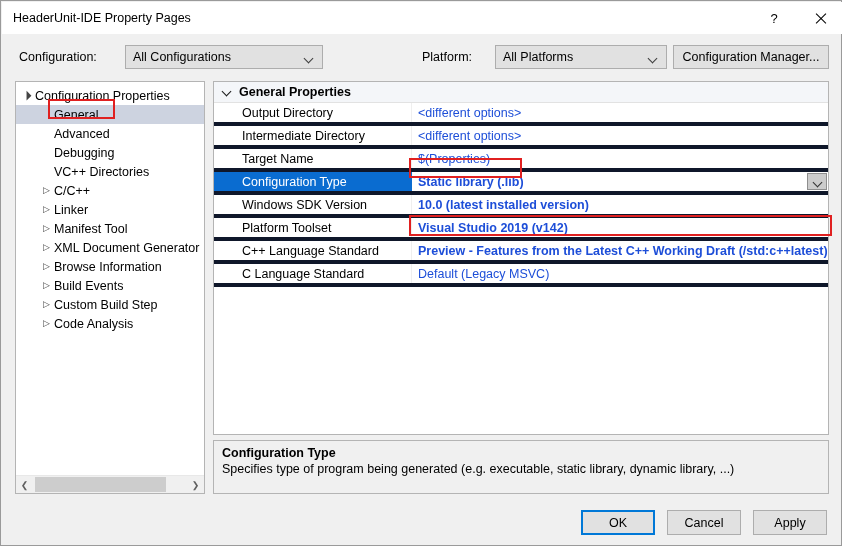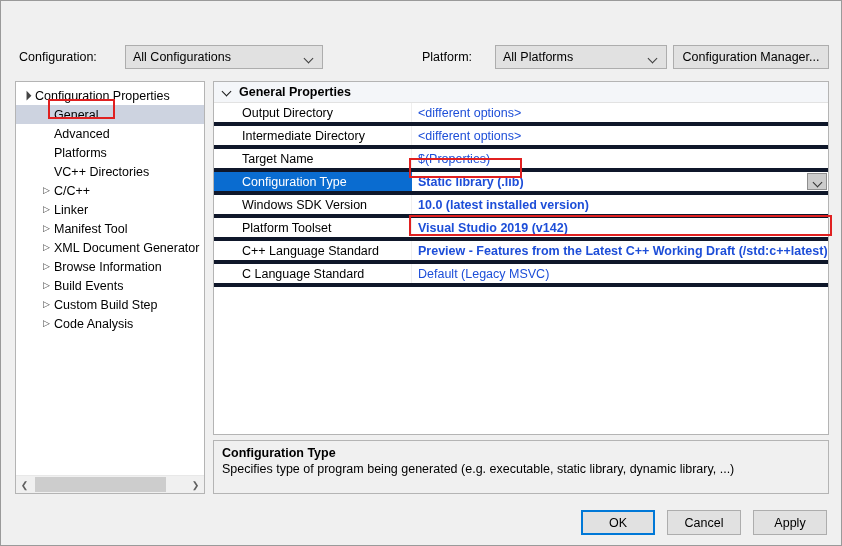--- a/index.html
+++ b/index.html
@@ -344,20 +344,27 @@
   }
   .anno-general      { left: 47px;  top: 98px;  width: 67px;  height: 20px; }
   .anno-configtype   { left: 408px; top: 157px; width: 113px; height: 20px; }
   .anno-langstd      { left: 408px; top: 214px; width: 423px; height: 21px; }
 </style>
 </head>
 <body>
 
 <div class="dialog">
 
+  <div class="titlebar">
+    <div class="title-text">HeaderUnit-IDE Property Pages</div>
+    <button class="title-btn help">?</button>
+    <button class="title-btn close">
+      <span class="glyph-x"></span>
+    </button>
+  </div>
 
   <div class="cfg-row">
     <div class="cfg-label lbl-config">Configuration:</div>
     <div class="combo combo-config">
       <span class="combo-text">All Configurations</span>
       <span class="combo-arrow"></span>
     </div>
     <div class="cfg-label lbl-platform">Platform:</div>
     <div class="combo combo-platform">
       <span class="combo-text">All Platforms</span>
@@ -375,21 +382,21 @@
         <div class="tree-item lvl1 selected">
           <span class="tree-tw"></span>
           <span class="tree-label">General</span>
         </div>
         <div class="tree-item lvl1">
           <span class="tree-tw"></span>
           <span class="tree-label">Advanced</span>
         </div>
         <div class="tree-item lvl1">
           <span class="tree-tw"></span>
-          <span class="tree-label">Platforms</span>
+          <span class="tree-label">Debugging</span>
         </div>
         <div class="tree-item lvl1">
           <span class="tree-tw"></span>
           <span class="tree-label">VC++ Directories</span>
         </div>
         <div class="tree-item lvl1">
           <span class="tree-tw" style="font-size: 9px;">▷</span>
           <span class="tree-label">C/C++</span>
         </div>
         <div class="tree-item lvl1">

